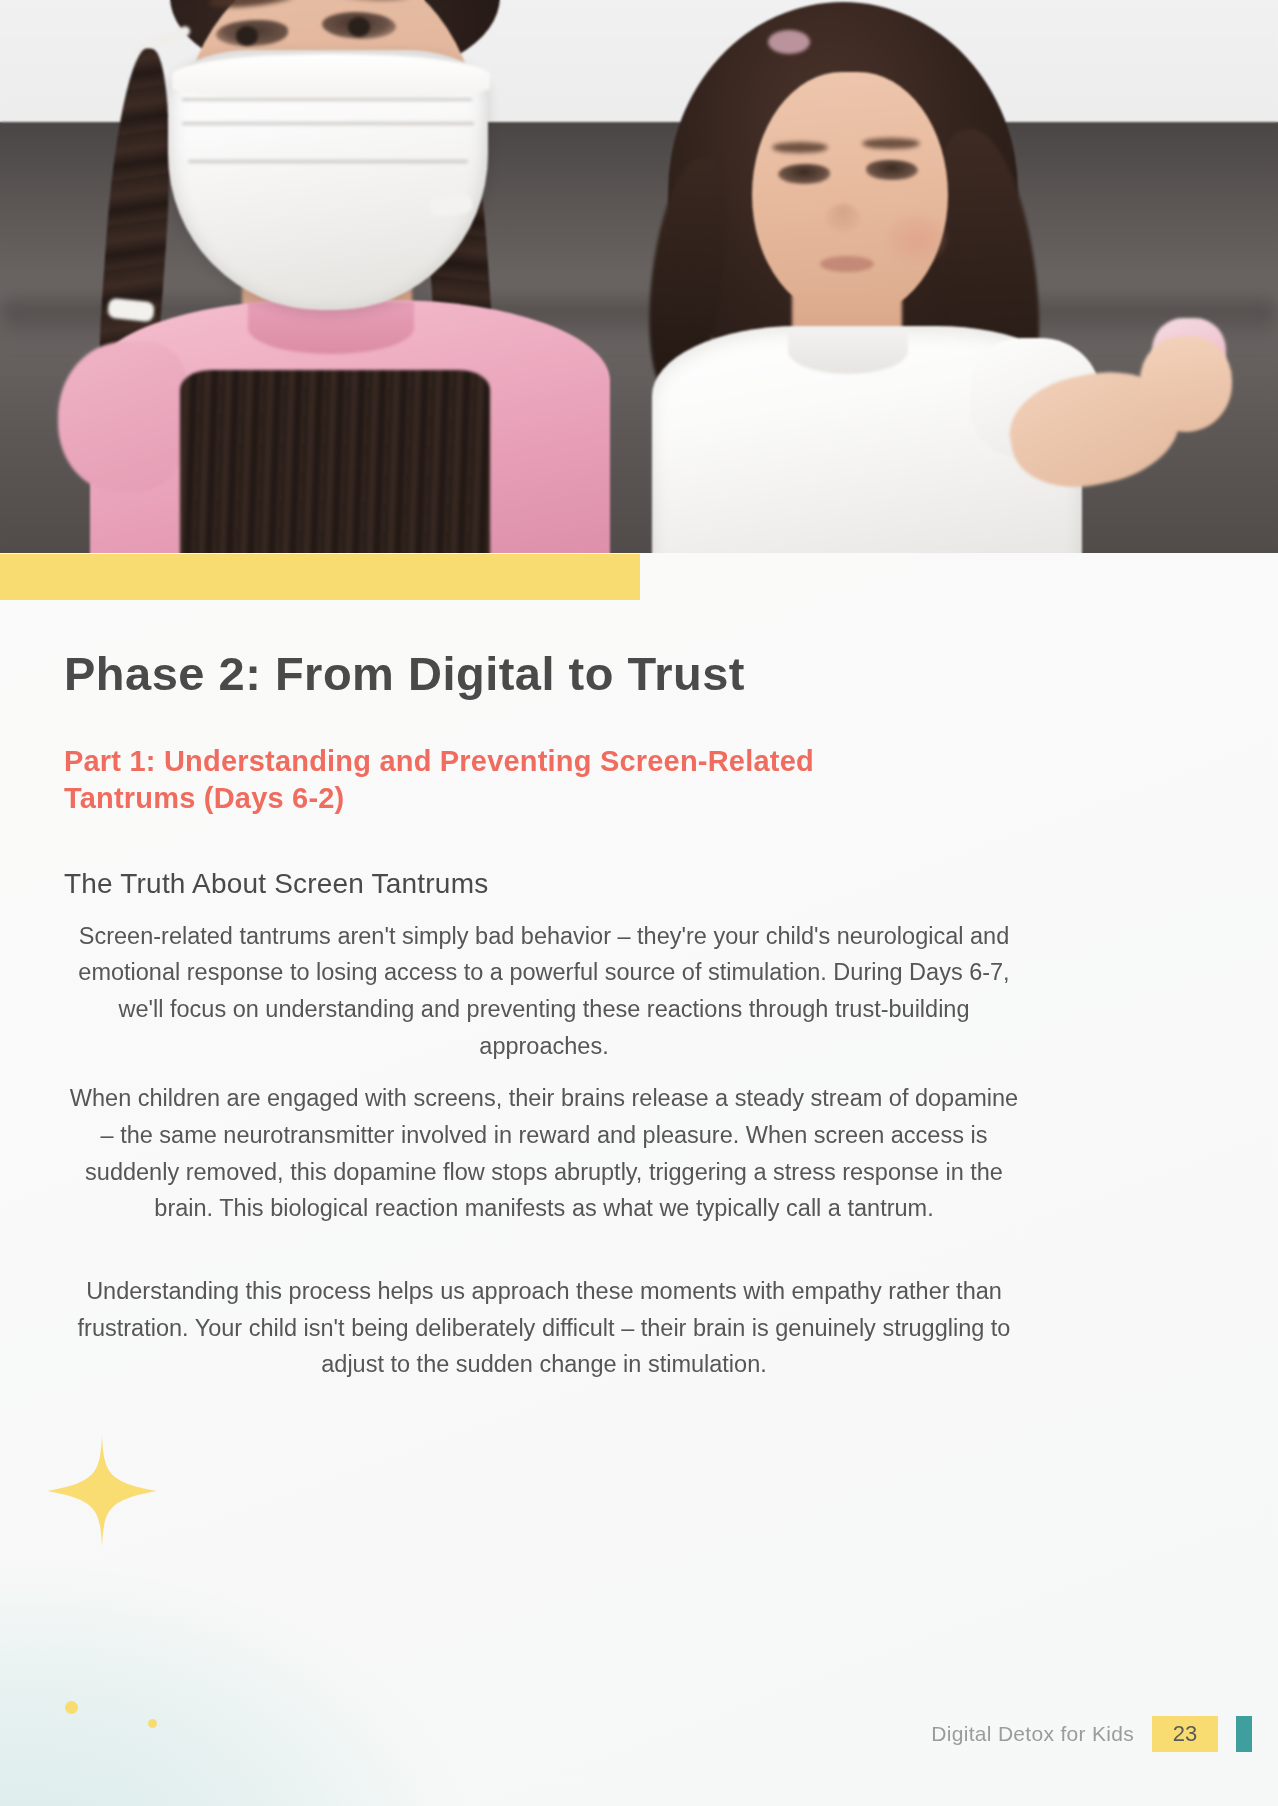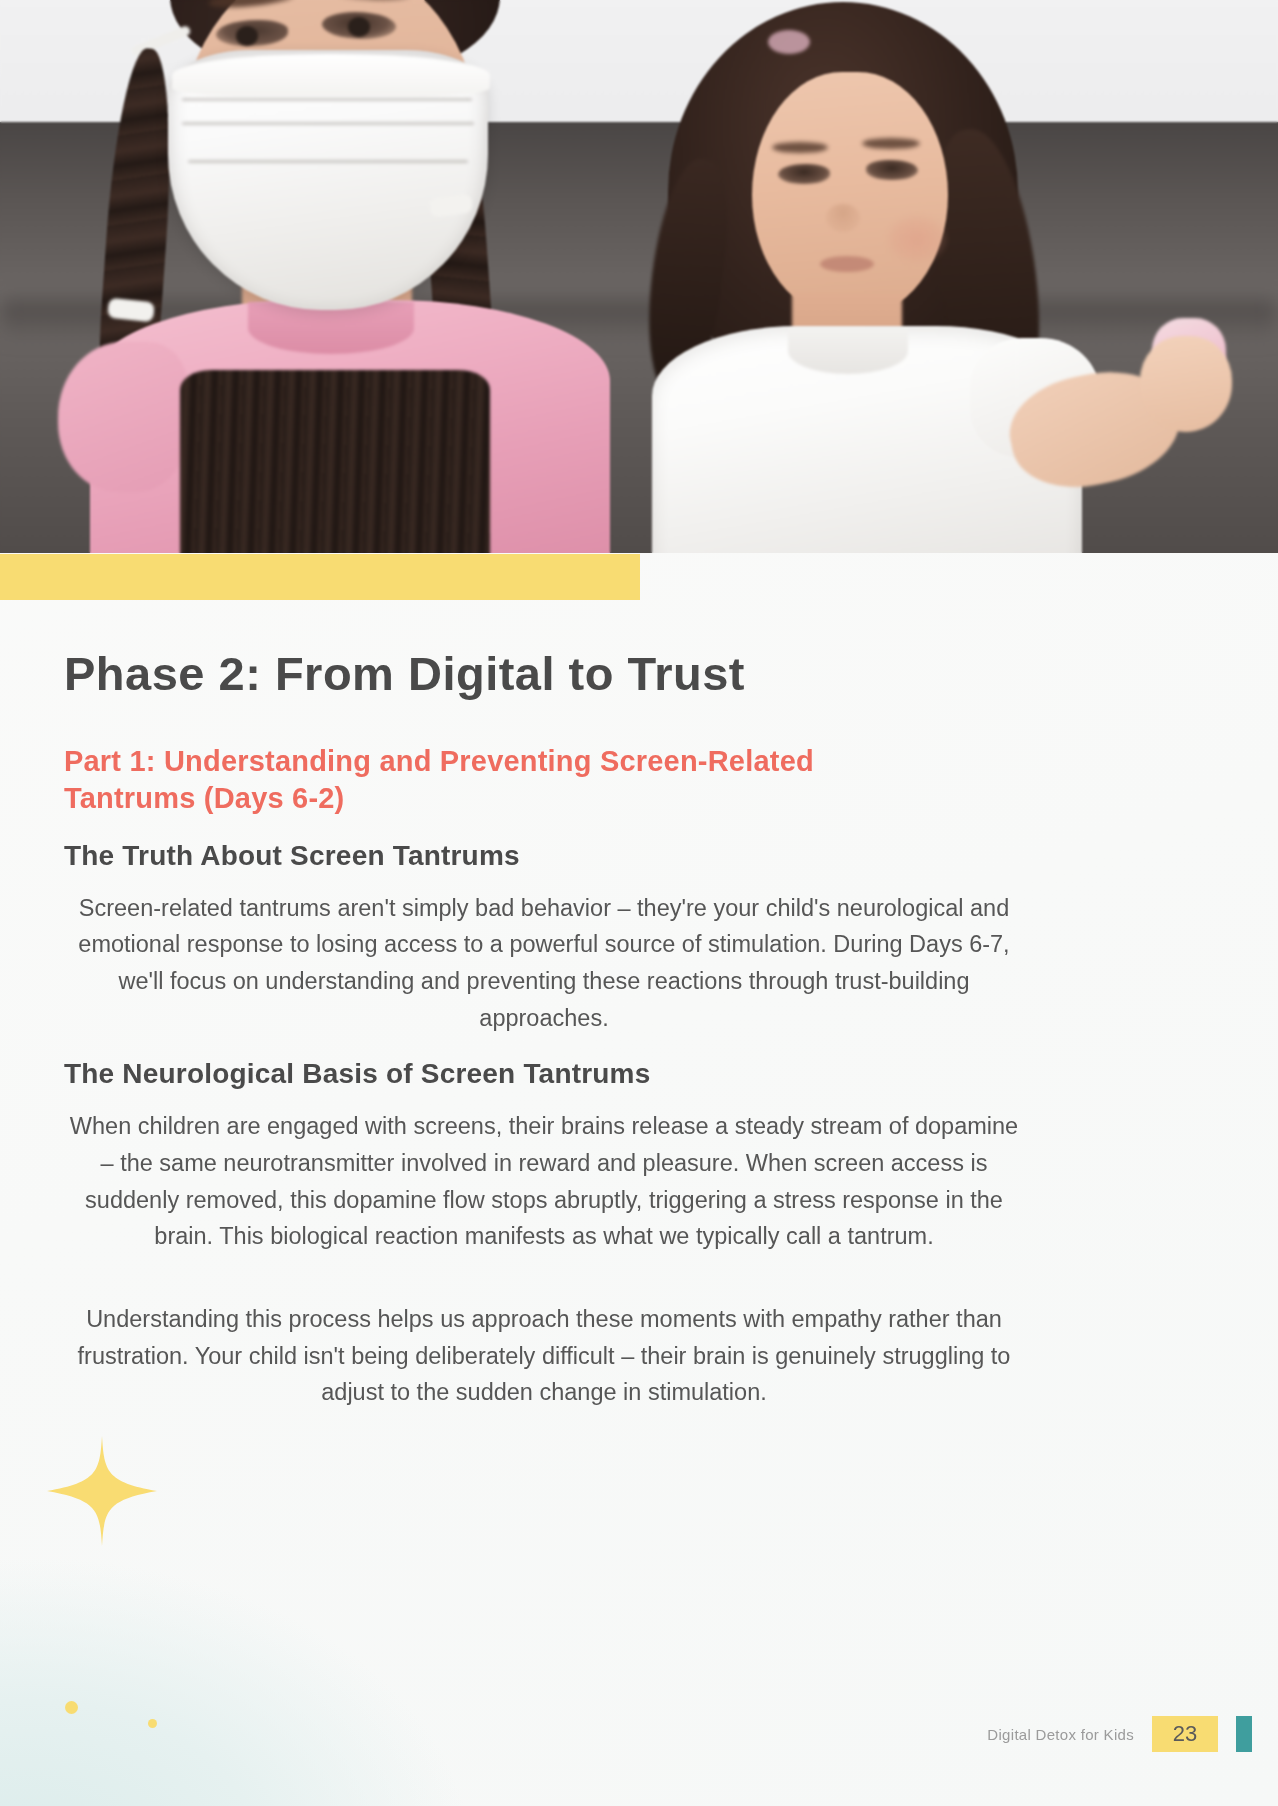--- a/index.html
+++ b/index.html
@@ -297,43 +297,43 @@
   .subtitle {
     font-size:29px; line-height:1.3;
     font-weight:bold;
     font-stretch:condensed;
     letter-spacing:.2px;
     margin-top:42px;
     max-width:880px;
   }
   .sec-head {
     font-size:28px; line-height:1.28;
-    font-weight:bold;
+    font-weight:normal;
     font-stretch:condensed;
     letter-spacing:.2px;
     color:#4a4a4a;
-    margin-top:20px;
+    margin-top:48px;
   }
   .para {
     font-size:23.5px; line-height:1.56;
     color:#565656;
     font-stretch:condensed;
     margin-top:16px;
     max-width:960px;
     text-align:center;
   }
   .para.spaced { margin-top:46px; }
 
   
   .footer {
     position:absolute; right:26px; bottom:54px;
     display:flex; align-items:center; gap:18px;
   }
   .footer-label {
-    font-size:15px; color:#9b9b9b; letter-spacing:.3px;margin-left:46px;
+    font-size:21px; color:#9b9b9b; letter-spacing:.3px;margin-left:46px;
   }
   .page-badge {
     width:66px; height:36px;
     display:flex; align-items:center; justify-content:center;
     font-size:22px; color:#5a5a5a;
   }
   .page-tick {
     width:16px; height:36px;
   }
 
@@ -416,21 +416,20 @@
 
   <div class="content">
 
     <h1 class="page-title" style="color: rgb(74, 74, 74);">Phase 2: From Digital to Trust</h1>
 
     <h2 class="subtitle" style="color: rgb(239, 108, 95);">Part 1: Understanding and Preventing Screen-Related Tantrums (Days 6-2)</h2>
 
     <h3 class="sec-head" style="color: rgb(74, 74, 74);">The Truth About Screen Tantrums</h3>
     <p class="para" style="color: rgb(86, 86, 86);">Screen-related tantrums aren't simply bad behavior – they're your child's neurological and emotional response to losing access to a powerful source of stimulation. During Days 6-7, we'll focus on understanding and preventing these reactions through trust-building approaches.</p>
 
-    <h3 class="sec-head" style="color: rgb(74, 74, 74);">The Neurological Basis of Screen Tantrums</h3>
     <p class="para" style="color: rgb(86, 86, 86);">When children are engaged with screens, their brains release a steady stream of dopamine – the same neurotransmitter involved in reward and pleasure. When screen access is suddenly removed, this dopamine flow stops abruptly, triggering a stress response in the brain. This biological reaction manifests as what we typically call a tantrum.</p>
     <p class="para spaced" style="color: rgb(86, 86, 86);">Understanding this process helps us approach these moments with empathy rather than frustration. Your child isn't being deliberately difficult – their brain is genuinely struggling to adjust to the sudden change in stimulation.</p>
   </div>
 
   <svg class="sparkle" viewBox="0 0 100 100">
     <path d="M50 0 C52 32 54 42 100 50 C54 58 52 68 50 100 C48 68 46 58 0 50 C46 42 48 32 50 0 Z" fill="#F9DC72"></path>
   </svg>
   <div class="dot1" style="background: rgb(248, 220, 114);"></div>
   <div class="dot2" style="background: rgb(248, 220, 114);"></div>
 

